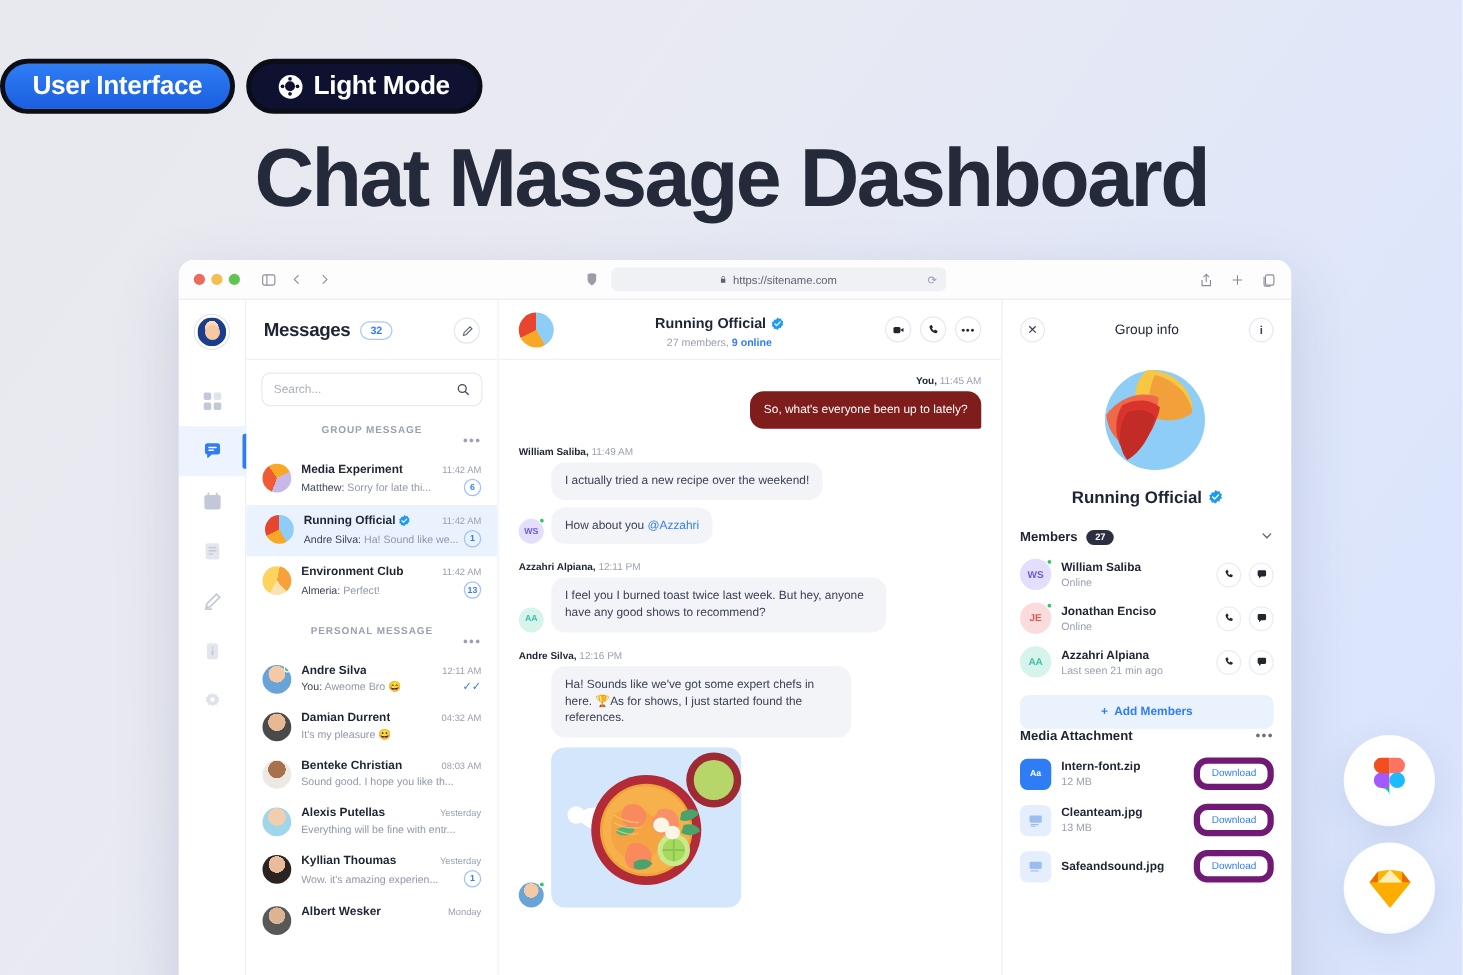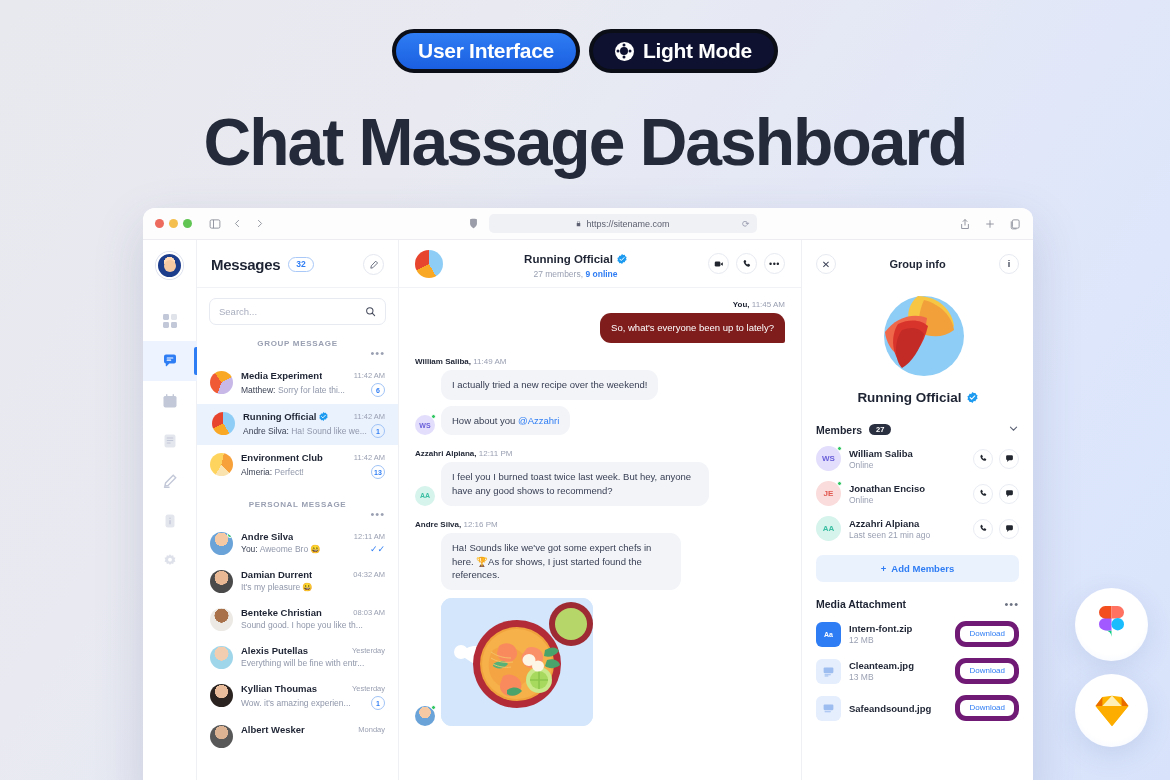--- a/index.html
+++ b/index.html
@@ -8,22 +8,22 @@
     overflow: hidden;
     font-family: "Liberation Sans", sans-serif;
   }
   body {
     background: linear-gradient(125deg, #e8e9ef 0%, #e9eaf1 30%, #e4e8f6 55%, #dde6fb 78%, #d8e3fb 100%);
     position: relative;
   }
 
   
   .pills {
-    position: absolute; top: 29px; left: 0; right: 0;
-    display: flex; justify-content: center; gap: 9px;
+    position: absolute; top: 47px; left: 0; right: 0;
+    display: flex; justify-content: flex-start; gap: 9px;
   }
   .pill {
     height: 44px; border-radius: 22px;
     display: flex; align-items: center; gap: 9px;
     padding: 0 22px;
     font-size: 21px; font-weight: bold; letter-spacing: -0.3px;
     color: #fff;
     border: 4px solid #0b0d17;
   }
   .pill-ui { background: linear-gradient(180deg,#2f7df4 0%, #1a5fe0 100%); }
@@ -238,21 +238,21 @@
     width: 232px; flex: none; background: #fff;
     border-left: 1px solid #eef0f4;
     display: flex; flex-direction: column; min-height: 0;
   }
   .info-head { display: flex; align-items: center; padding: 14px 14px 8px 14px; }
   .circ-btn {
     width: 20px; height: 20px; border-radius: 50%; border: 1px solid #e6e9f0;
     display: flex; align-items: center; justify-content: center;
     font-size: 10px; color: #3a4055; flex: none;
   }
-  .info-title { flex: 1; text-align: center; font-size: 11px; font-weight: bold; color: #1e2433; }
+  .info-title { flex: 1; text-align: center; font-size: 11px; font-weight: normal; color: #1e2433; }
   .info-scroll { flex: 1; overflow: hidden; padding: 0 14px; min-height: 0; }
   .big-logo { width: 92px; height: 92px; margin: 6px auto 0; position: relative; }
   .grp-name {
     text-align: center; font-size: 13.5px; font-weight: bold; color: #1e2433;
     margin-top: 10px; display: flex; align-items: center; justify-content: center; gap: 5px;
   }
   .members-head { display: flex; align-items: center; gap: 7px; margin-top: 18px; }
   .members-head .t { font-size: 10.5px; font-weight: bold; color: #1e2433; }
   .dark-pill {
     background: #2b3040; color: #fff; font-size: 7.5px; font-weight: bold;
@@ -275,21 +275,21 @@
   .m-btn {
     width: 20px; height: 20px; border-radius: 50%; border: 1px solid #e9ecf3;
     display: flex; align-items: center; justify-content: center; color: #22272f;
   }
   .m-btn svg { width: 9px; height: 9px; }
   .add-members {
     margin-top: 14px; height: 27px; border-radius: 7px; background: #eaf2fe;
     display: flex; align-items: center; justify-content: center; gap: 5px;
     font-size: 9.5px; font-weight: bold; color: #2f7df4;
   }
-  .media-head { display: flex; align-items: flex-end; margin-top: 16px; }
+  .media-head { display: flex; align-items: flex-end; }
   .media-head .t { font-size: 10.5px; font-weight: bold; color: #1e2433; }
   .media-head .dots { margin-left: auto; color: #6b7180; font-size: 11px; letter-spacing: 1px; line-height: 1;}
   .file { display: flex; align-items: center; gap: 8px; margin-top: 11px; }
   .file-ic {
     width: 25px; height: 25px; border-radius: 6px; flex: none;
     display: flex; align-items: center; justify-content: center;
     font-size: 7px; font-weight: bold; color: #fff;
   }
   .file-nm { font-size: 9.5px; font-weight: bold; color: #1e2433; }
   .file-sz { font-size: 8.5px; color: #9aa0b2; margin-top: 1px; }

